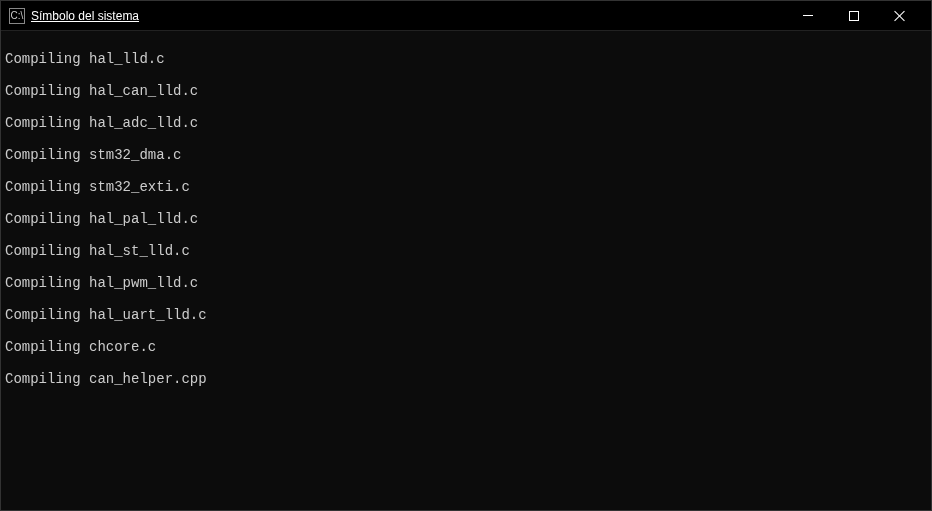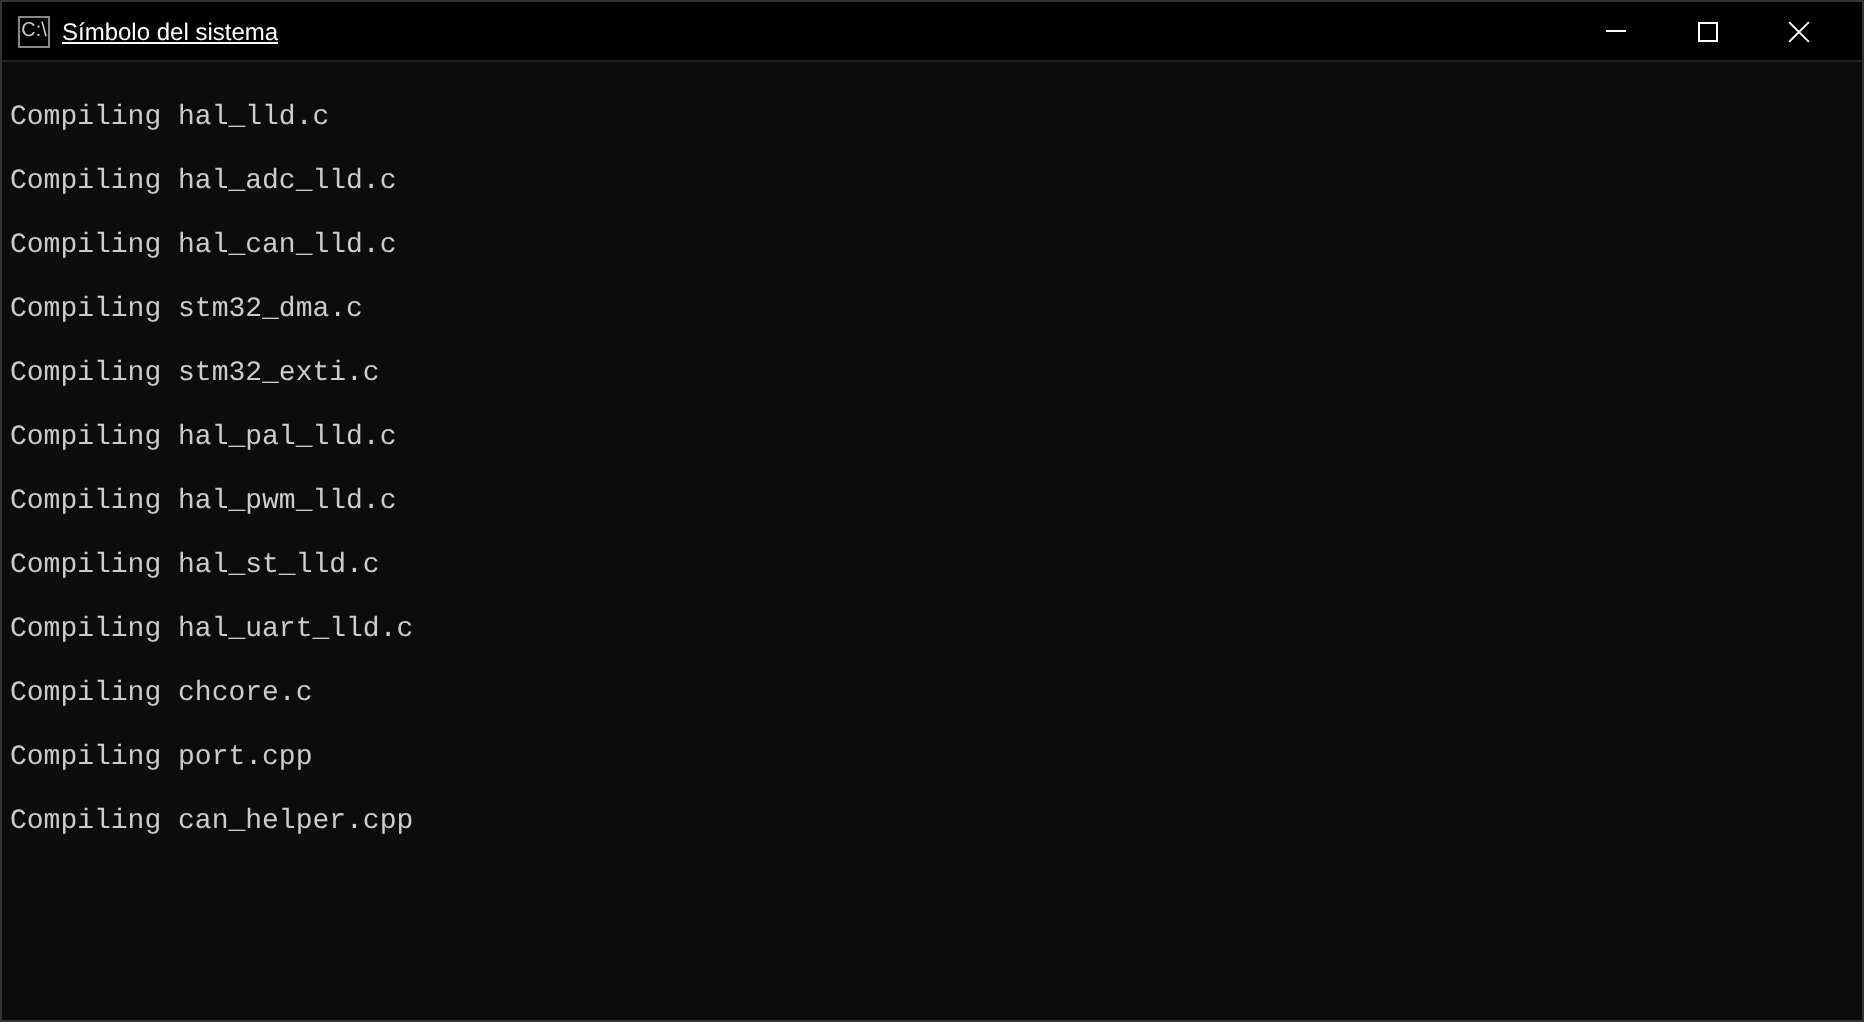--- a/index.html
+++ b/index.html
@@ -117,30 +117,29 @@
       <div class="titlebar-btn">
         <div class="maximize-glyph"></div>
       </div>
       <div class="titlebar-btn close">
         <div class="close-glyph"></div>
       </div>
     </div>
   </div>
   <div class="terminal">
 <span class="line"><span>Compiling </span><span>hal_lld.c</span></span>
+<span class="line"><span>Compiling </span><span>hal_can_lld.c</span></span>
 <span class="line"><span>Compiling </span><span>hal_adc_lld.c</span></span>
-<span class="line"><span>Compiling </span><span>hal_can_lld.c</span></span>
 <span class="line"><span>Compiling </span><span>stm32_dma.c</span></span>
 <span class="line"><span>Compiling </span><span>stm32_exti.c</span></span>
 <span class="line"><span>Compiling </span><span>hal_pal_lld.c</span></span>
+<span class="line"><span>Compiling </span><span>hal_st_lld.c</span></span>
 <span class="line"><span>Compiling </span><span>hal_pwm_lld.c</span></span>
-<span class="line"><span>Compiling </span><span>hal_st_lld.c</span></span>
 <span class="line"><span>Compiling </span><span>hal_uart_lld.c</span></span>
 <span class="line"><span>Compiling </span><span>chcore.c</span></span>
-<span class="line"><span>Compiling </span><span>port.cpp</span></span>
 <span class="line"><span>Compiling </span><span>can_helper.cpp</span></span>
 
 
 
 
 
 
 
 
 

